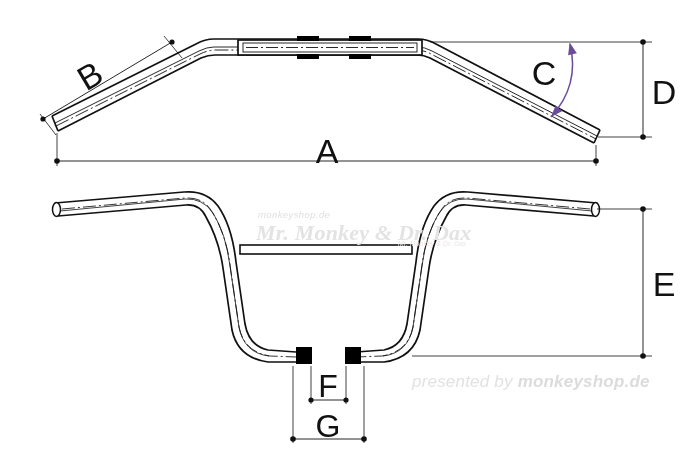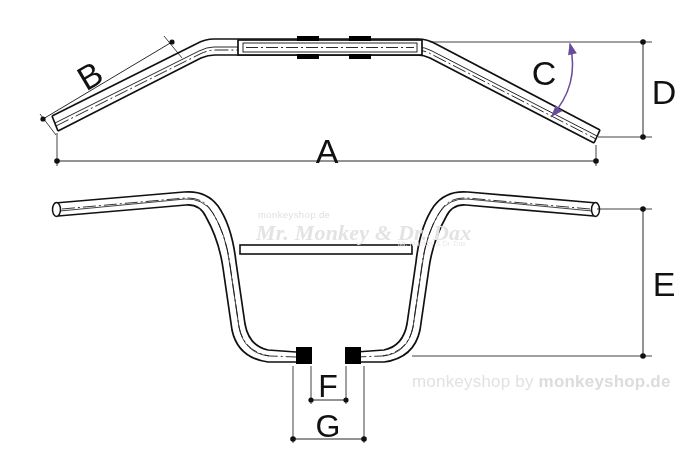--- a/index.html
+++ b/index.html
@@ -28,20 +28,21 @@
   .dim-label {
     font-family: "Liberation Sans", sans-serif;
     font-weight: 400;
     fill: #111111;
   }
   .wm {
     position: absolute;
     user-select: none;
     white-space: nowrap;
     pointer-events: none;
+    font-style: italic;
   }
   #wm-small {
     left: 258px;
     top: 209px;
     font-family: "Liberation Sans", sans-serif;
     font-size: 9.5px;
     letter-spacing: 0.4px;
     color: #e0e0e0;
   }
   #wm-main {
@@ -232,15 +233,15 @@
       <line x1="293" y1="439" x2="364" y2="439" stroke="#111111" stroke-width="0.9"></line>
       <circle cx="293" cy="439" r="2.8" fill="#111111"></circle>
       <circle cx="364" cy="439" r="2.8" fill="#111111"></circle>
       <text class="dim-label" x="328" y="437" font-size="32" text-anchor="middle">G</text>
     </g>
   </svg>
 
   <div class="wm" id="wm-small">monkeyshop.de</div>
   <div class="wm" id="wm-main">Mr. Monkey &amp; Dr. Dax</div>
   <div class="wm" id="wm-tiny">Mr. Monkey &amp; Dr. Dax</div>
-  <div class="wm" id="wm-footer"><span>monkeyshop by </span><b>monkeyshop.de</b></div>
+  <div class="wm" id="wm-footer"><span>presented by </span><b>monkeyshop.de</b></div>
 
 </div>
 
 </body></html>

